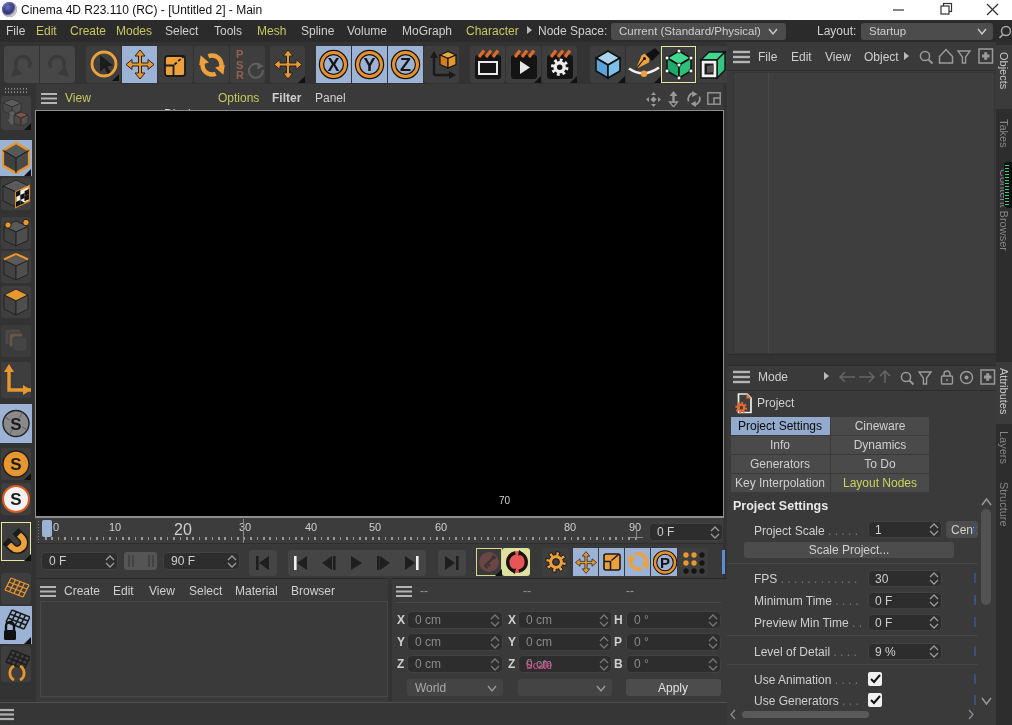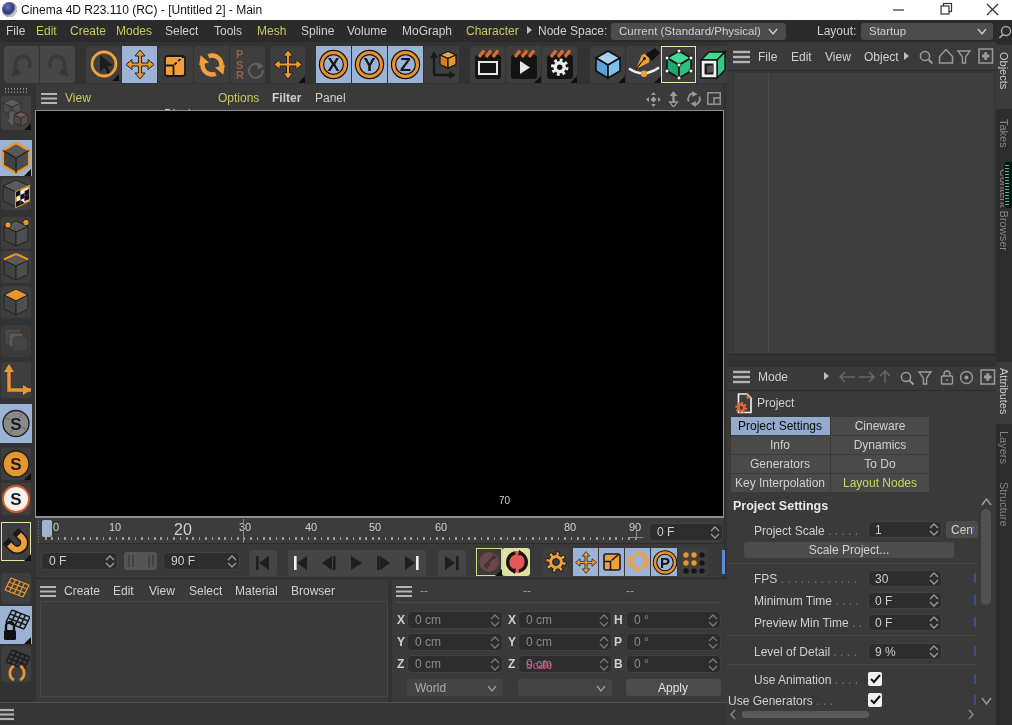--- a/index.html
+++ b/index.html
@@ -829,21 +829,21 @@
  <svg class="abs" style="left:928px;top:645px" width="12" height="13">
         <path d="M2,5 L6,1 L10,5" fill="none" stroke="#9a9a9a" stroke-width="1.3"></path>
         <path d="M2,8 L6,12 L10,8" fill="none" stroke="#9a9a9a" stroke-width="1.3"></path>
       </svg>
  <div class="abs" style="left:727px;top:664px;width:251px;height:1px;background:#464646;"></div>
  <div class="abs txt" style="left:754px;top:673px;">Use Animation <span style="color:#777;">. . . .</span></div>
  <div class="abs" style="left:868px;top:672px;width:14px;height:14px;background:#f0f0f0;border-radius:2px;"></div>
  <svg class="abs" style="left:870px;top:674px" width="11" height="10">
         <path d="M1,5 L4,8 L10,1" fill="none" stroke="#111" stroke-width="2"></path>
       </svg>
- <div class="abs txt" style="left:728px;top:694px;">Use Generators <span style="color:#777;">. . .</span></div>
+ <div class="abs txt" style="left:754px;top:694px;">Use Generators <span style="color:#777;">. . .</span></div>
  <div class="abs" style="left:868px;top:693px;width:14px;height:14px;background:#f0f0f0;border-radius:2px;"></div>
  <svg class="abs" style="left:870px;top:695px" width="11" height="10">
         <path d="M1,5 L4,8 L10,1" fill="none" stroke="#111" stroke-width="2"></path>
       </svg>
 
  <div class="abs" style="left:974px;top:524px;width:2px;height:10px;background:#3c4f80;"></div>
  <div class="abs" style="left:974px;top:573px;width:2px;height:10px;background:#3c4f80;"></div>
  <div class="abs" style="left:974px;top:595px;width:2px;height:10px;background:#3c4f80;"></div>
  <div class="abs" style="left:974px;top:617px;width:2px;height:10px;background:#3c4f80;"></div>
  <div class="abs" style="left:974px;top:646px;width:2px;height:10px;background:#3c4f80;"></div>

